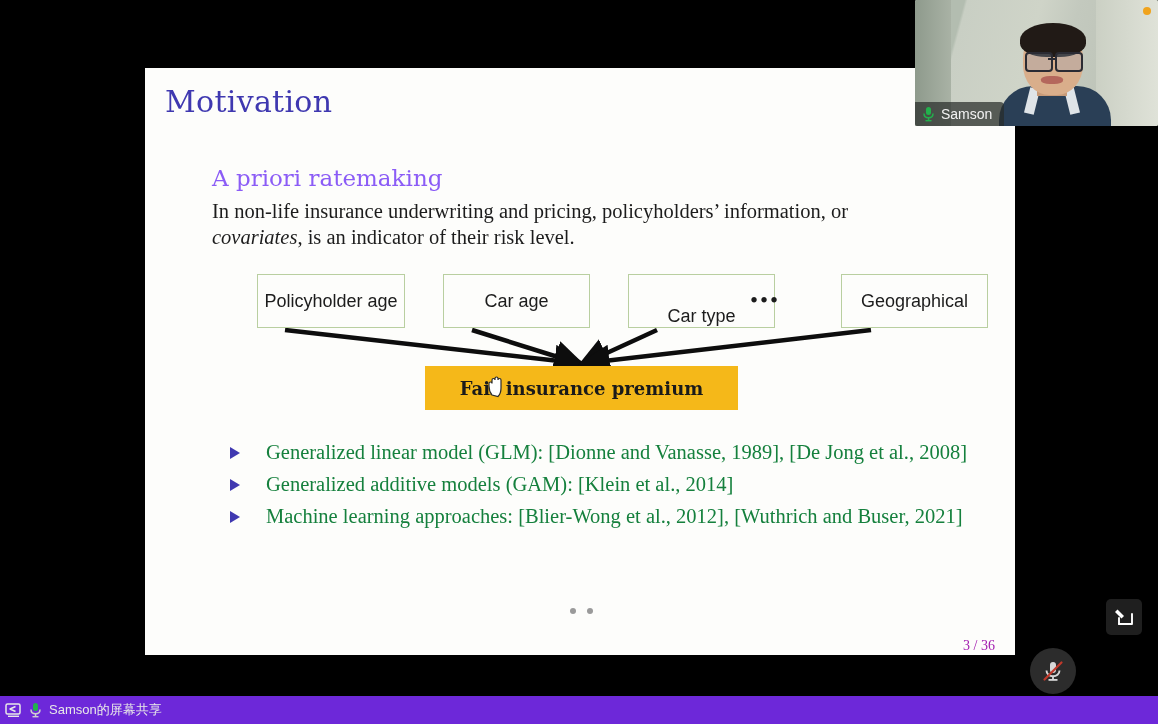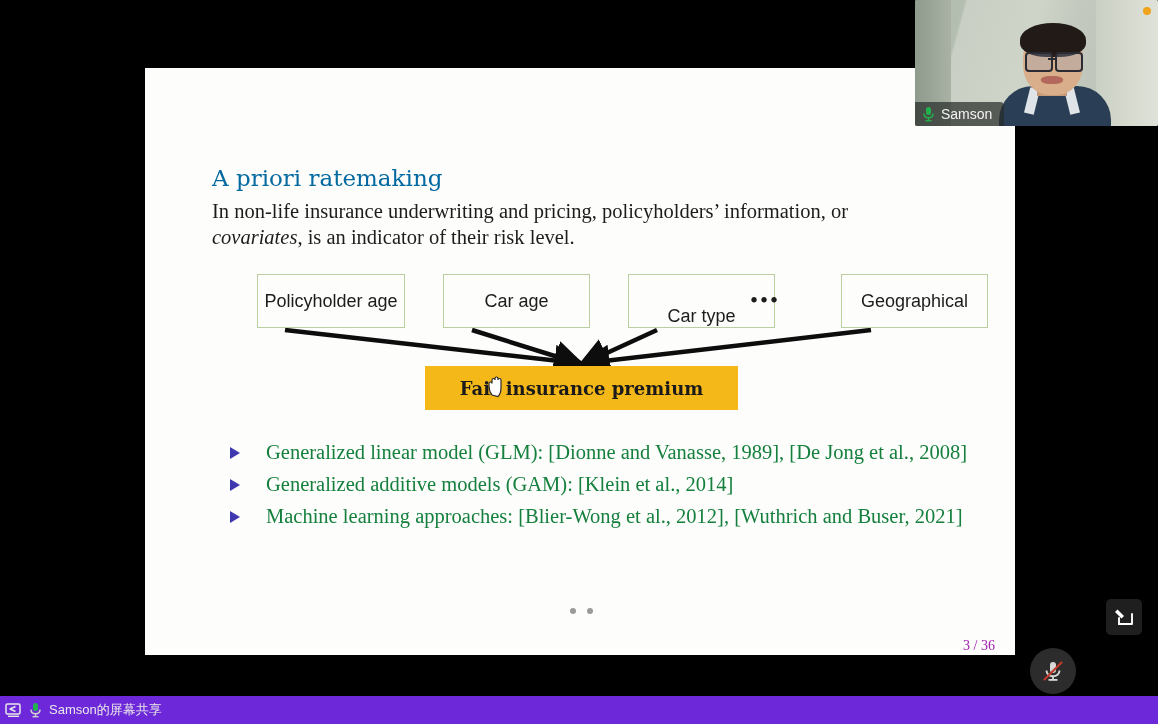--- a/index.html
+++ b/index.html
@@ -44,21 +44,21 @@
     letter-spacing: 0.3px;
     white-space: nowrap;
   }
 
   .block-title {
     position: absolute;
     left: 67px;
     top: 97px;
     font-family: "DejaVu Serif", "Liberation Serif", serif;
     font-size: 23px;
-    color: #0369a1;
+    color: #8b5cf6;
     white-space: nowrap;
   }
 
   .body-text {
     position: absolute;
     left: 67px;
     top: 130px;
     width: 720px;
     font-family: "Liberation Serif", "DejaVu Serif", serif;
     font-size: 20.5px;
@@ -369,20 +369,21 @@
     font-family: "Liberation Sans", sans-serif;
   }
 </style>
 </head>
 <body>
 
 <div id="stage">
 
   <div id="slide">
 
+    <div class="slide-title">Motivation</div>
 
     <div class="block-title">A priori ratemaking</div>
 
     <div class="body-text">
       <span>In non-life insurance underwriting and pricing, policyholders’ information, or </span><i>covariates</i><span>, is an indicator of their risk level.</span>
     </div>
 
     <div id="diagram">
 
       <svg id="arrows" viewBox="0 0 870 145">

